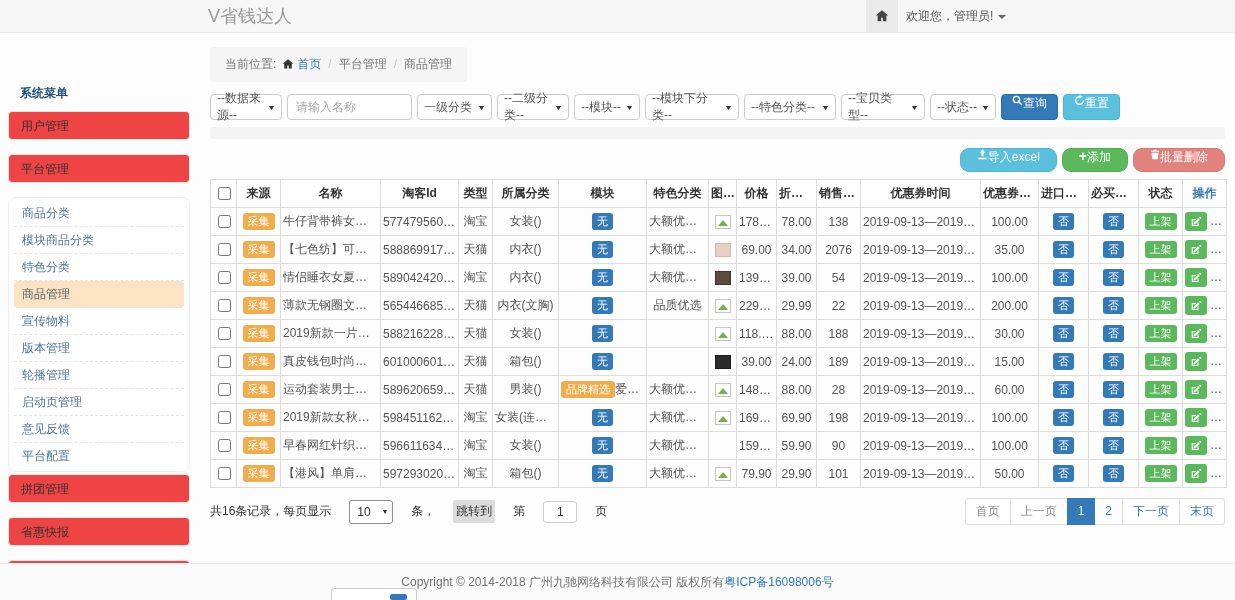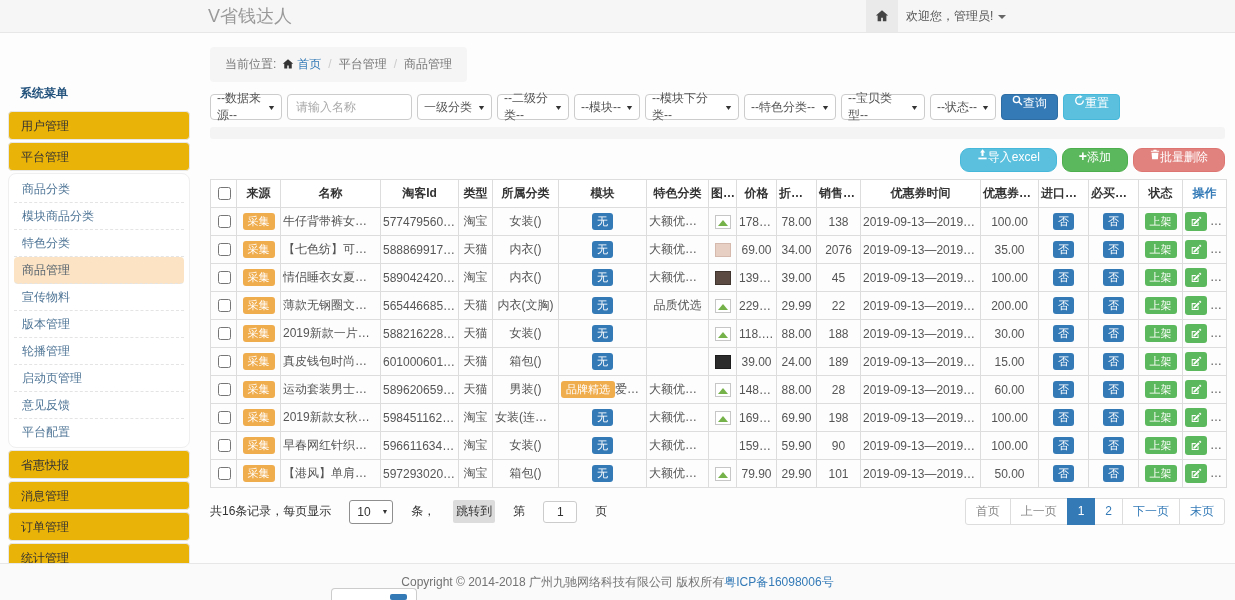--- a/index.html
+++ b/index.html
@@ -12,22 +12,22 @@
   .topbar-title{position:absolute;left:208px;top:0;line-height:32px;font-size:18px;color:#9a9a9a;}
   .topbar-home{position:absolute;left:866px;top:0;width:32px;height:32px;background:#eaeaea;
     display:flex;align-items:center;justify-content:center;cursor:pointer;}
   .topbar-user{position:absolute;left:906px;top:0;line-height:32px;color:#555;cursor:pointer;}
   .caret{display:inline-block;width:0;height:0;border-left:4px solid transparent;border-right:4px solid transparent;
     border-top:4px solid #666;margin-left:5px;vertical-align:middle;}
   
   .layout{display:flex;}
   .sidebar{width:182px;margin:14px 0 0 8px;flex:none;}
   .sidebar-title{font-size:12px;font-weight:bold;color:#23527c;padding:6px 12px 9px;margin-top:32px;}
-  .menu-item{height:29px;line-height:29px;padding-left:12px;background:#eab308;border:1px solid #e7e7e7;
-    border-radius:4px;margin-bottom:2px;color:#333;cursor:pointer;box-sizing:border-box;}
+  .menu-item{height:29px;line-height:29px;padding-left:12px;background:#ef4444;border:1px solid #e7e7e7;
+    border-radius:4px;margin-bottom:14px;color:#333;cursor:pointer;box-sizing:border-box;}
   .submenu{background:#fff;border:1px solid #efefef;border-radius:8px;margin-bottom:2px;padding:2px 0;}
   .submenu-item{height:26px;line-height:26px;margin:0 5px;padding-left:8px;color:#4f7596;
     border-bottom:1px dashed #e4e4e4;cursor:pointer;}
   .submenu-item:last-child{border-bottom:none;}
   .submenu-item.active{background:#fbe3c3;border-radius:4px;color:#55626e;}
   .main{flex:1;padding:14px 10px 0 20px;min-width:0;}
   
   .breadcrumb{display:inline-block;background:#f5f5f5;border-radius:4px;padding:9px 15px;color:#777;}
   .breadcrumb .home-link{color:#337ab7;cursor:pointer;}
   .breadcrumb .sep{margin:0 7px;color:#ccc;}
@@ -126,20 +126,21 @@
           <div class="submenu-item">模块商品分类</div>
           <div class="submenu-item">特色分类</div>
           <div class="submenu-item active">商品管理</div>
           <div class="submenu-item">宣传物料</div>
           <div class="submenu-item">版本管理</div>
           <div class="submenu-item">轮播管理</div>
           <div class="submenu-item">启动页管理</div>
           <div class="submenu-item">意见反馈</div>
           <div class="submenu-item">平台配置</div>
         </div>
+        <div class="menu-item">拼团管理</div>
         <div class="menu-item">省惠快报</div>
         <div class="menu-item">消息管理</div>
         <div class="menu-item">订单管理</div>
         <div class="menu-item">统计管理</div>
       </div>
   </aside>
 
   <main class="main">
     <div class="breadcrumb">
       <span>当前位置:</span><svg class="crumb-home-icon" width="12" height="12" viewBox="0 0 16 16">
@@ -325,21 +326,21 @@
             <td><span class="badge badge-orange">采集</span></td>
             <td>情侣睡衣女夏丝绸男士...</td>
             <td>589042420344</td>
             <td>淘宝</td>
             <td>内衣()</td>
             <td><span class="badge badge-blue">无</span></td>
             <td>大额优惠券</td>
             <td><span class="thumb dark"></span></td>
             <td>139.00</td>
             <td>39.00</td>
-            <td>45</td>
+            <td>54</td>
             <td>2019-09-13—2019-09-20</td>
             <td>100.00</td>
             <td><span class="badge badge-blue">否</span></td>
             <td><span class="badge badge-blue">否</span></td>
             <td><span class="badge badge-green">上架</span></td>
             <td><span class="act act-edit">
                 <svg width="11" height="11" viewBox="0 0 16 16" fill="#fff">
                   <path d="M15.2 2.9L13.1.8l-1.6 1.6 2.1 2.1 1.6-1.6zM10.6 3.3L3.5 10.4V12.5h2.1l7.1-7.1-2.1-2.1z"></path>
                   <path d="M1 4.5v10h10V9h-1.5v4H2.5V6H7V4.5H1z"></path>
                 </svg>

